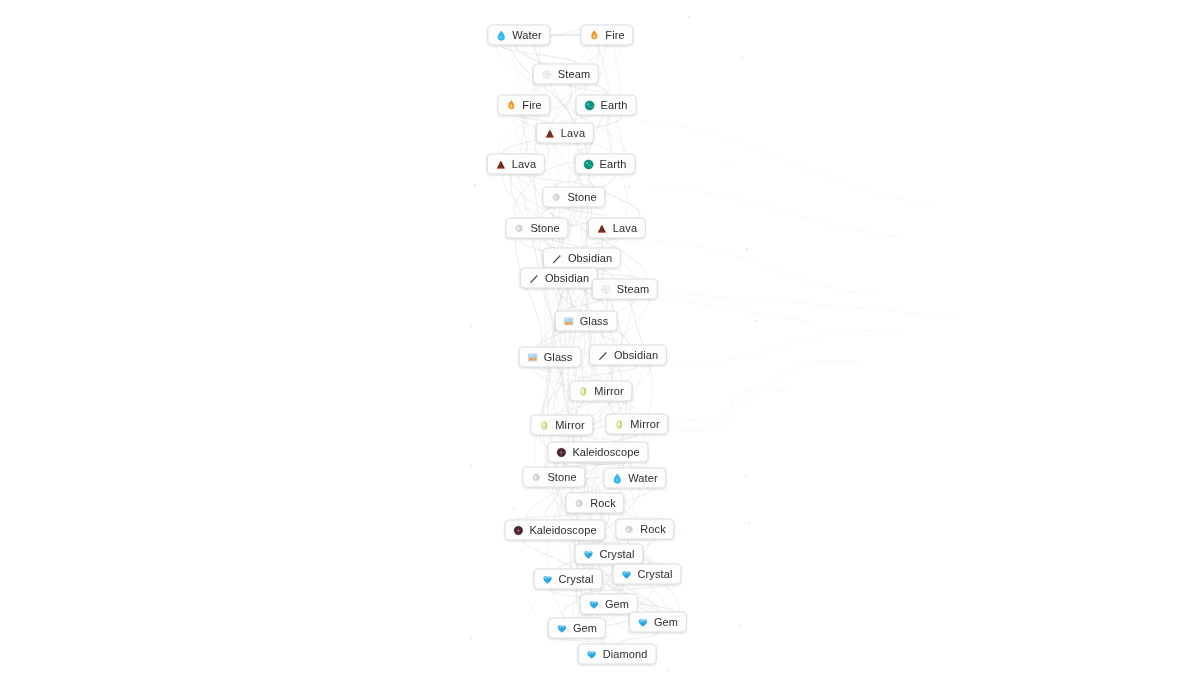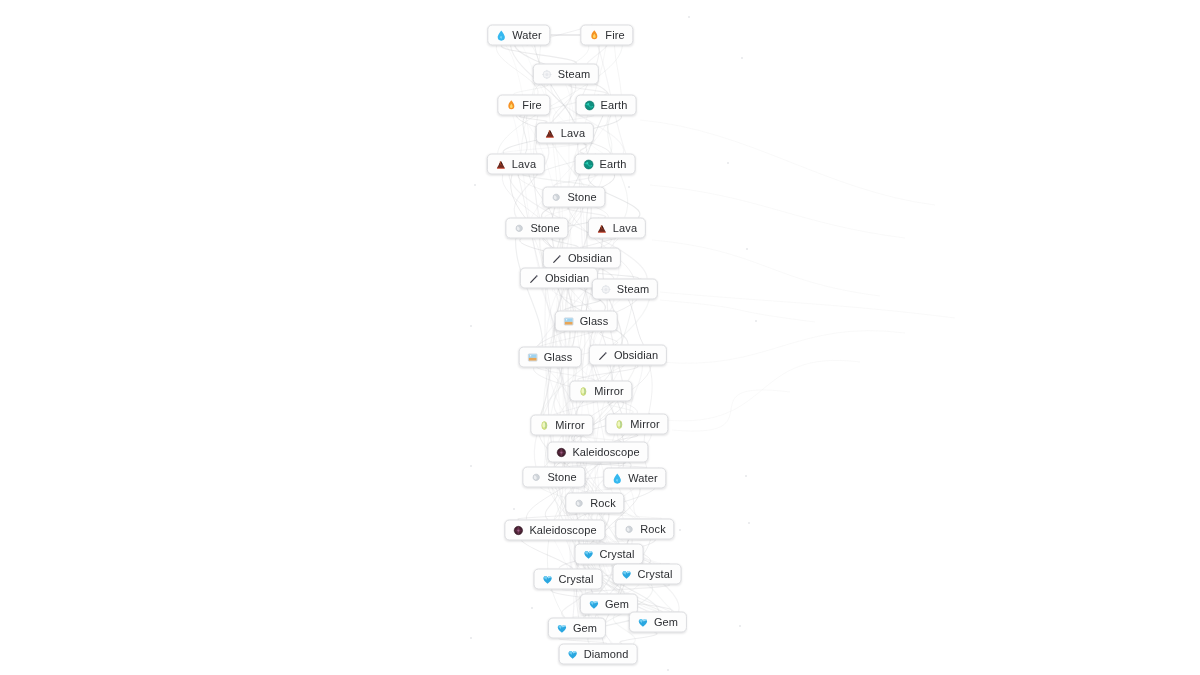--- a/index.html
+++ b/index.html
@@ -607,21 +607,21 @@
       <div class="node" style="left: 658px; top: 622px;">
         <span class="ico">
           <svg viewBox="0 0 16 16">
             <path d="M8 13.6C4.6 11.2 2.4 8.7 2.4 6.4 2.4 4.4 4 3 5.8 3.4 6.6 3.6 7.4 4.2 8 5c.6-.8 1.4-1.4 2.2-1.6 1.8-.4 3.4 1 3.4 3 0 2.3-2.2 4.8-5.6 7.2z" fill="#2aa7e0"></path>
             <path d="M8 5c.6-.8 1.4-1.4 2.2-1.6 1.5-.3 2.9.6 3.3 2.1-1.4-.6-2.8-.3-3.9.8C8.9 7 8.4 6 8 5z" fill="#9adcf7"></path>
             <path d="M5.8 3.4c.8.2 1.6.8 2.2 1.6-.6 1-1.3 2.2-1.6 3.6-.9-1.2-1.9-2-3.2-2.2.1-1.9 1.2-3.3 2.6-3z" fill="#6fcdf2"></path>
           </svg>
         </span>
         <span class="label">Gem</span>
       </div>
-      <div class="node" style="left: 598px; top: 654px;">
+      <div class="node" style="left: 617px; top: 654px;">
         <span class="ico">
           <svg viewBox="0 0 16 16">
             <path d="M8 13.6C4.6 11.2 2.4 8.7 2.4 6.4 2.4 4.4 4 3 5.8 3.4 6.6 3.6 7.4 4.2 8 5c.6-.8 1.4-1.4 2.2-1.6 1.8-.4 3.4 1 3.4 3 0 2.3-2.2 4.8-5.6 7.2z" fill="#2aa7e0"></path>
             <path d="M8 5c.6-.8 1.4-1.4 2.2-1.6 1.5-.3 2.9.6 3.3 2.1-1.4-.6-2.8-.3-3.9.8C8.9 7 8.4 6 8 5z" fill="#9adcf7"></path>
             <path d="M5.8 3.4c.8.2 1.6.8 2.2 1.6-.6 1-1.3 2.2-1.6 3.6-.9-1.2-1.9-2-3.2-2.2.1-1.9 1.2-3.3 2.6-3z" fill="#6fcdf2"></path>
           </svg>
         </span>
         <span class="label">Diamond</span>
       </div>
     </div>

